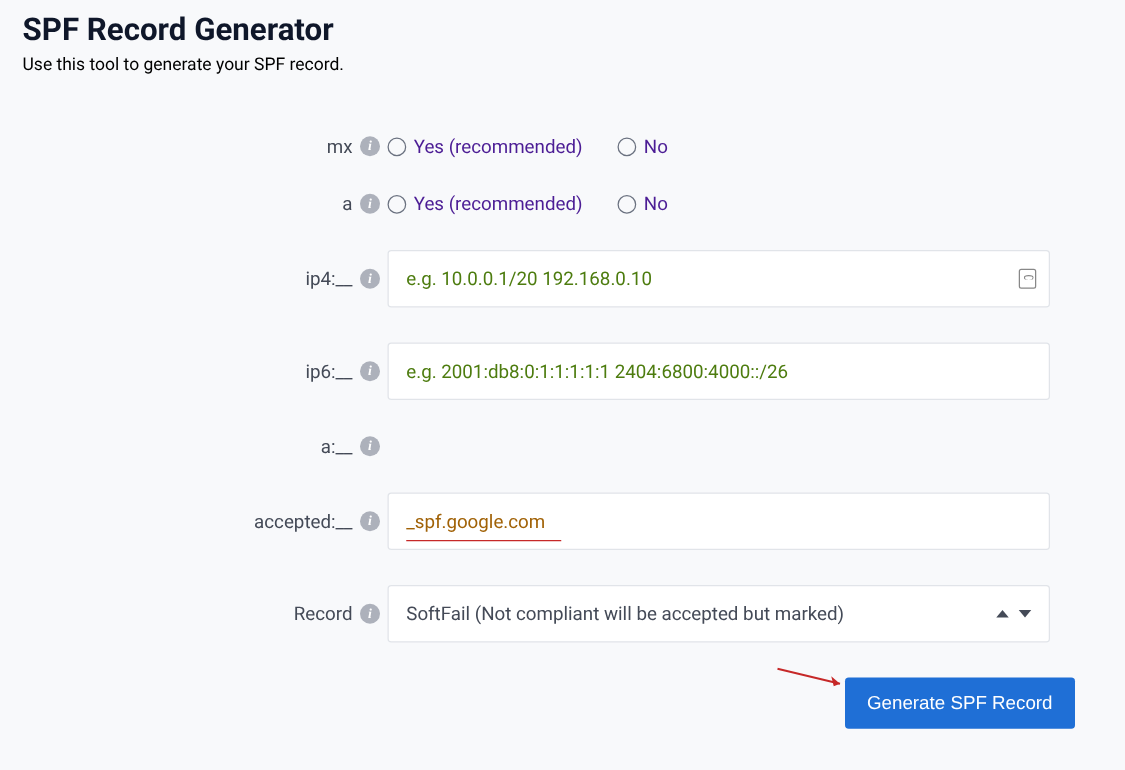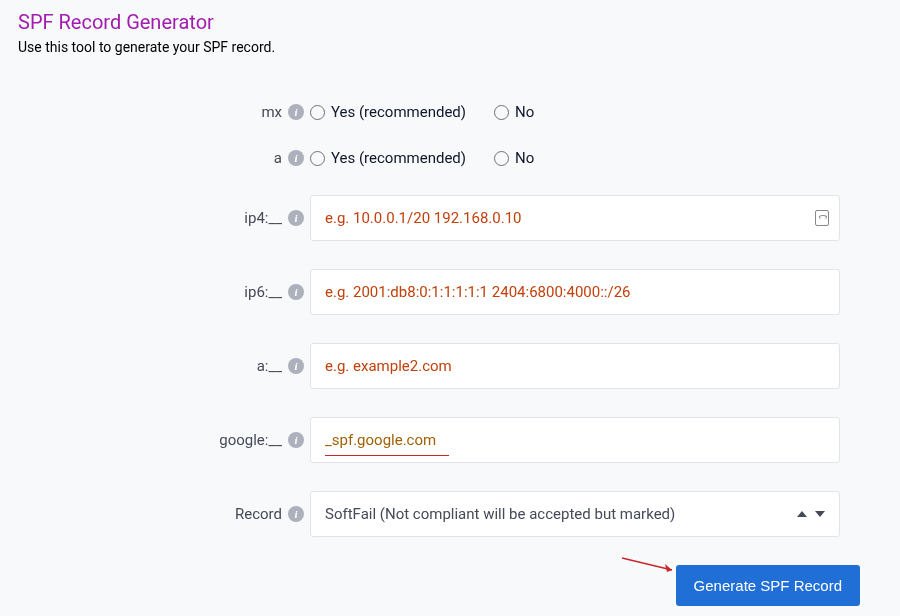--- a/index.html
+++ b/index.html
@@ -12,23 +12,23 @@
       background: #f8f9fb;
       width: 900px;
       height: 616px;
       padding: 0;
       position: relative;
     }
     .header {
       padding: 10px 18px 8px 18px;
     }
     .title {
-      font-size: 20px;
-      color: #a21caf;
-      font-weight: 400;
+      font-size: 25px;
+      color: #0f172a;
+      font-weight: 700;
       margin-bottom: 5px;
     }
     .subtitle {
       font-size: 14px;
       color: #000000;
     }
     .form {
       padding-top: 40px;
     }
     .row {
@@ -77,40 +77,40 @@
     .radio-group {
       display: flex;
       gap: 28px;
       align-items: center;
     }
     .radio-option {
       display: flex;
       align-items: center;
       gap: 6px;
       font-size: 15px;
-      color: #0f172a;
+      color: #4c1d95;
       cursor: pointer;
     }
     .radio-circle {
       width: 15px;
       height: 15px;
       border-radius: 50%;
       border: 1.5px solid #6b7280;
       display: inline-block;
     }
     .text-input {
       width: 100%;
       max-width: 530px;
       height: 46px;
       border: 1px solid #e1e4e9;
       background: #fff;
       border-radius: 3px;
       padding: 0 14px;
       font-size: 15px;
-      color: #c2410c;
+      color: #4d7c0f;
       display: flex;
       align-items: center;
       position: relative;
     }
     .text-input.has-value {
       color: #a16207;
     }
     .contacts-icon {
       position: absolute;
       right: 10px;
@@ -272,30 +272,25 @@
         <span>e.g. 2001:db8:0:1:1:1:1:1 2404:6800:4000::/26</span>
       </div>
     </div>
   </div>
 
   <div class="row input-row">
     <div class="label-cell">
       <span class="label-text">a:__</span>
       <span class="info-icon">i</span>
     </div>
-    <div class="control-cell">
-      <div class="text-input">
-        <span>e.g. example2.com</span>
-      </div>
-    </div>
-  </div>
-
-  <div class="row input-row">
-    <div class="label-cell">
-      <span class="label-text">google:__</span>
+  </div>
+
+  <div class="row input-row">
+    <div class="label-cell">
+      <span class="label-text">accepted:__</span>
       <span class="info-icon">i</span>
     </div>
     <div class="control-cell">
       <div class="text-input has-value">
         <span>_spf.google.com</span>
         <div class="underline"></div>
       </div>
     </div>
   </div>
 

